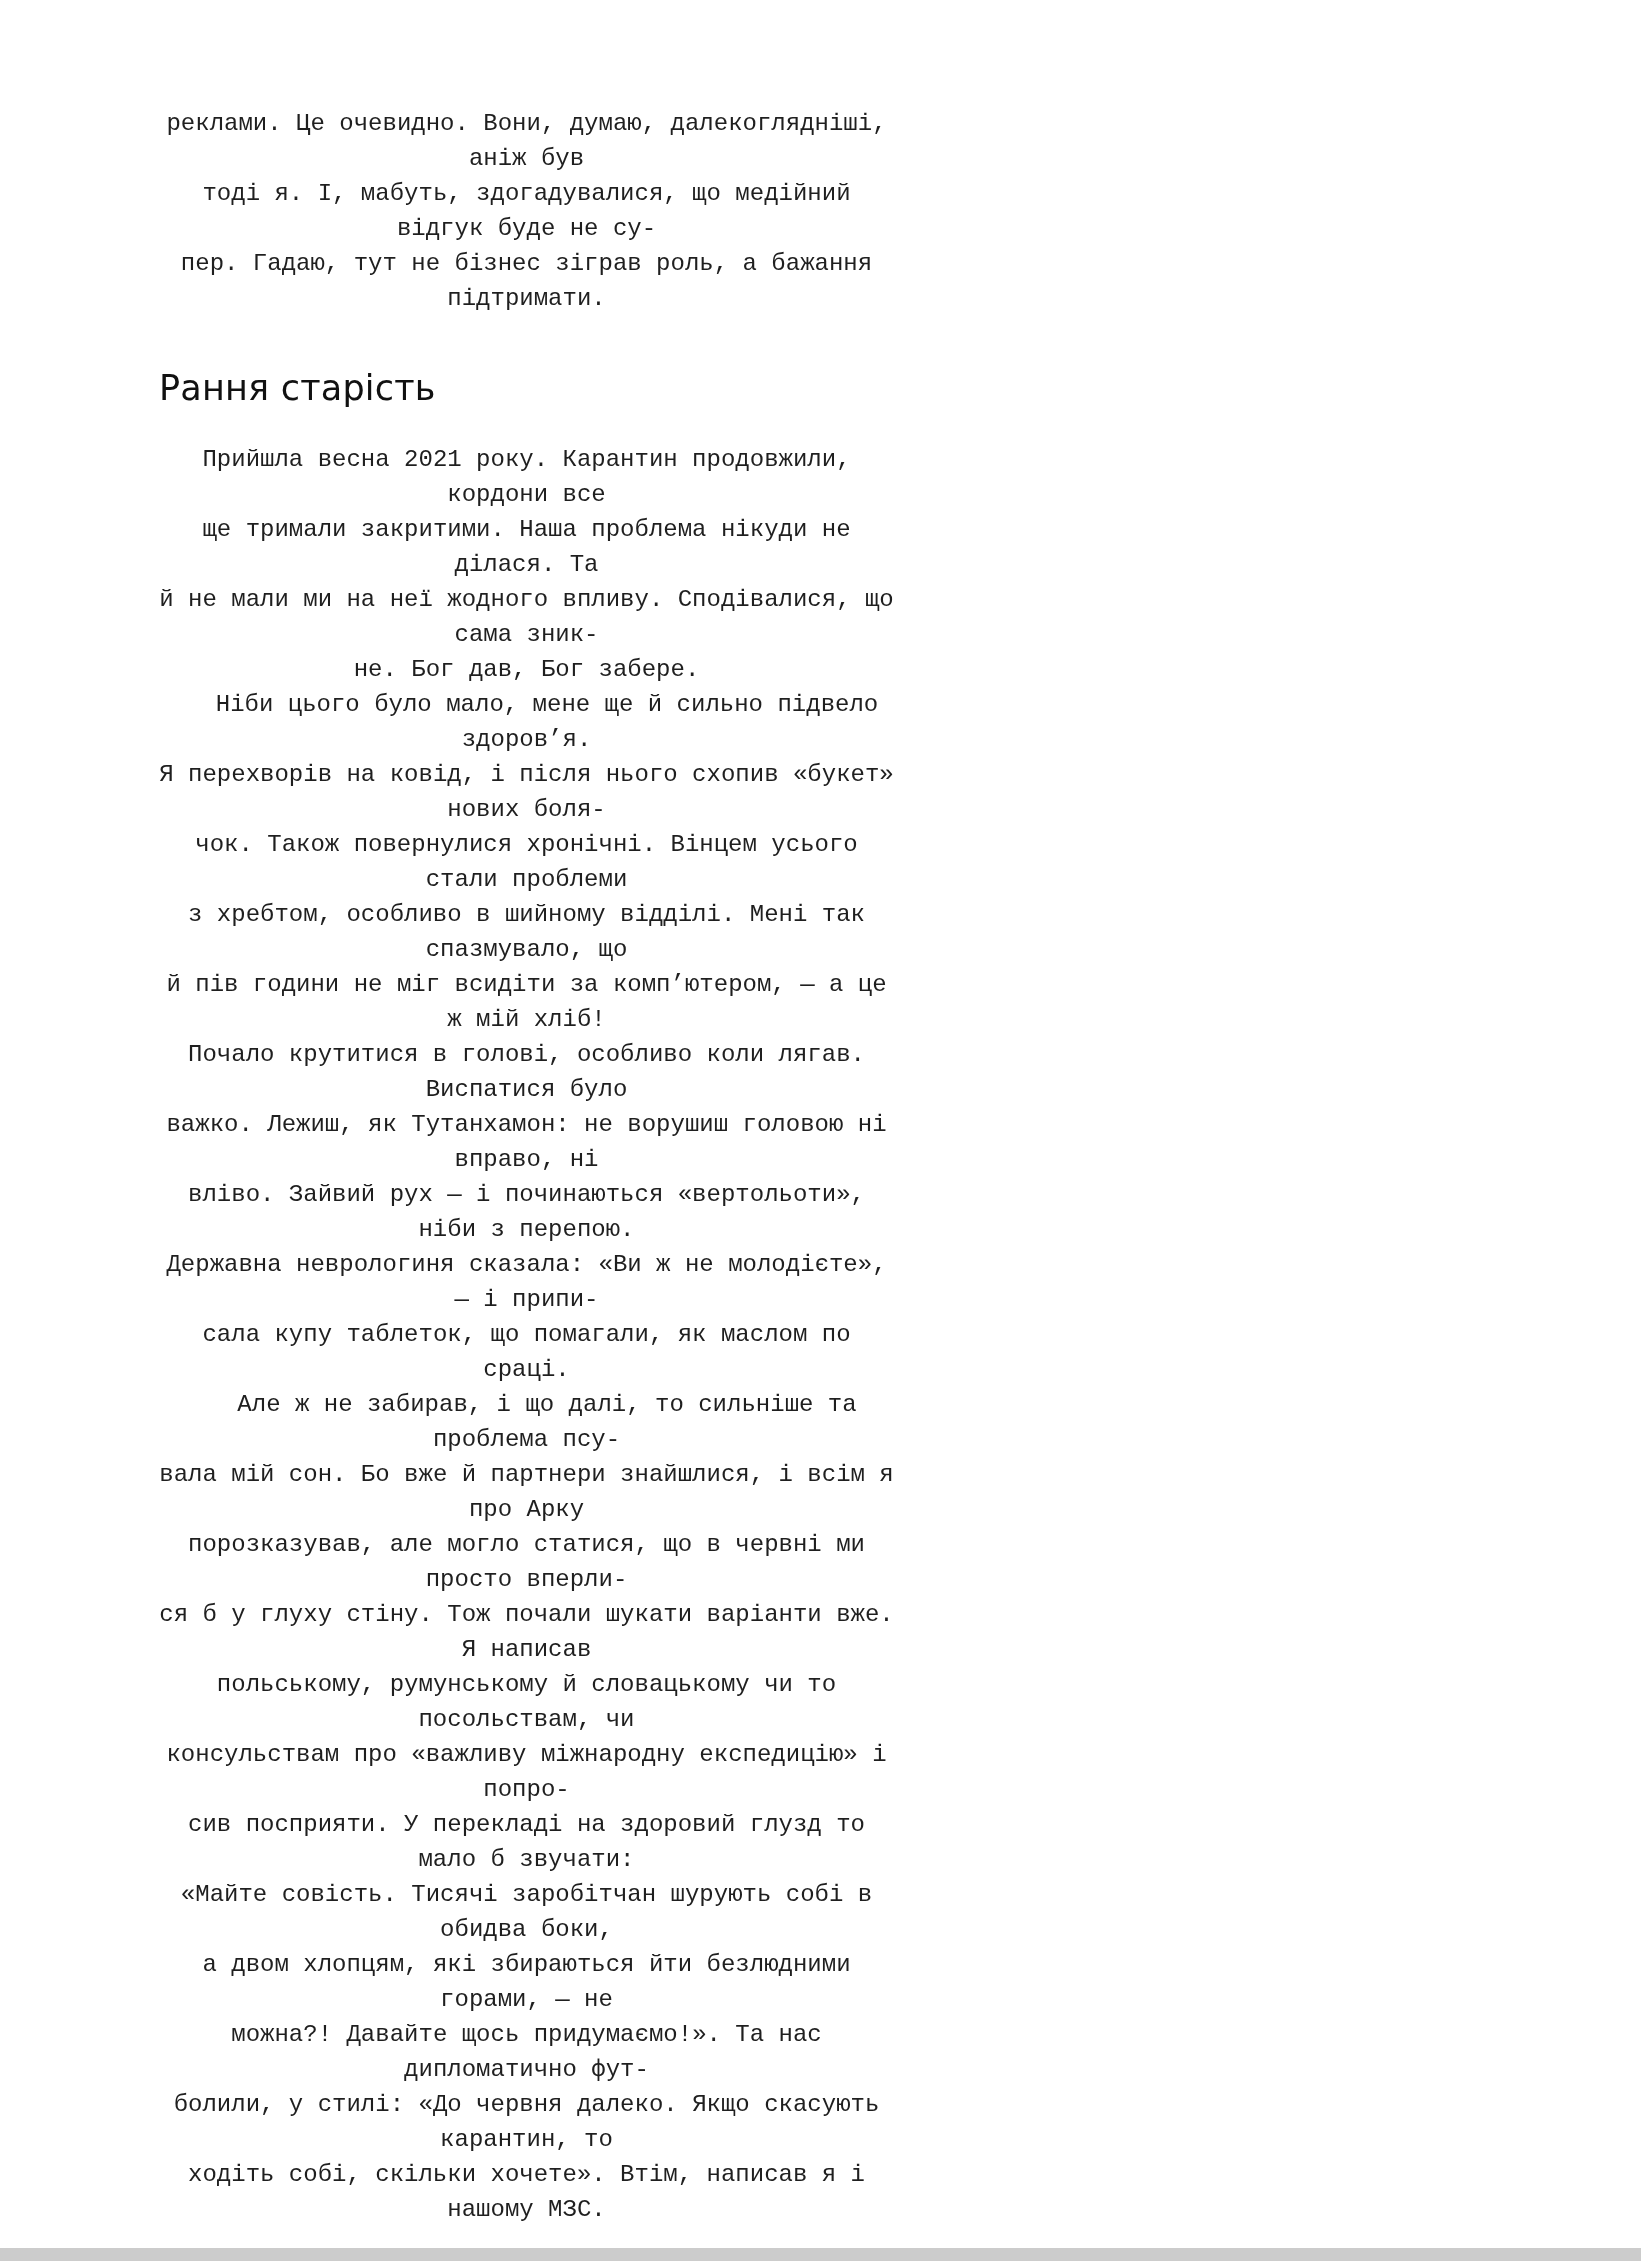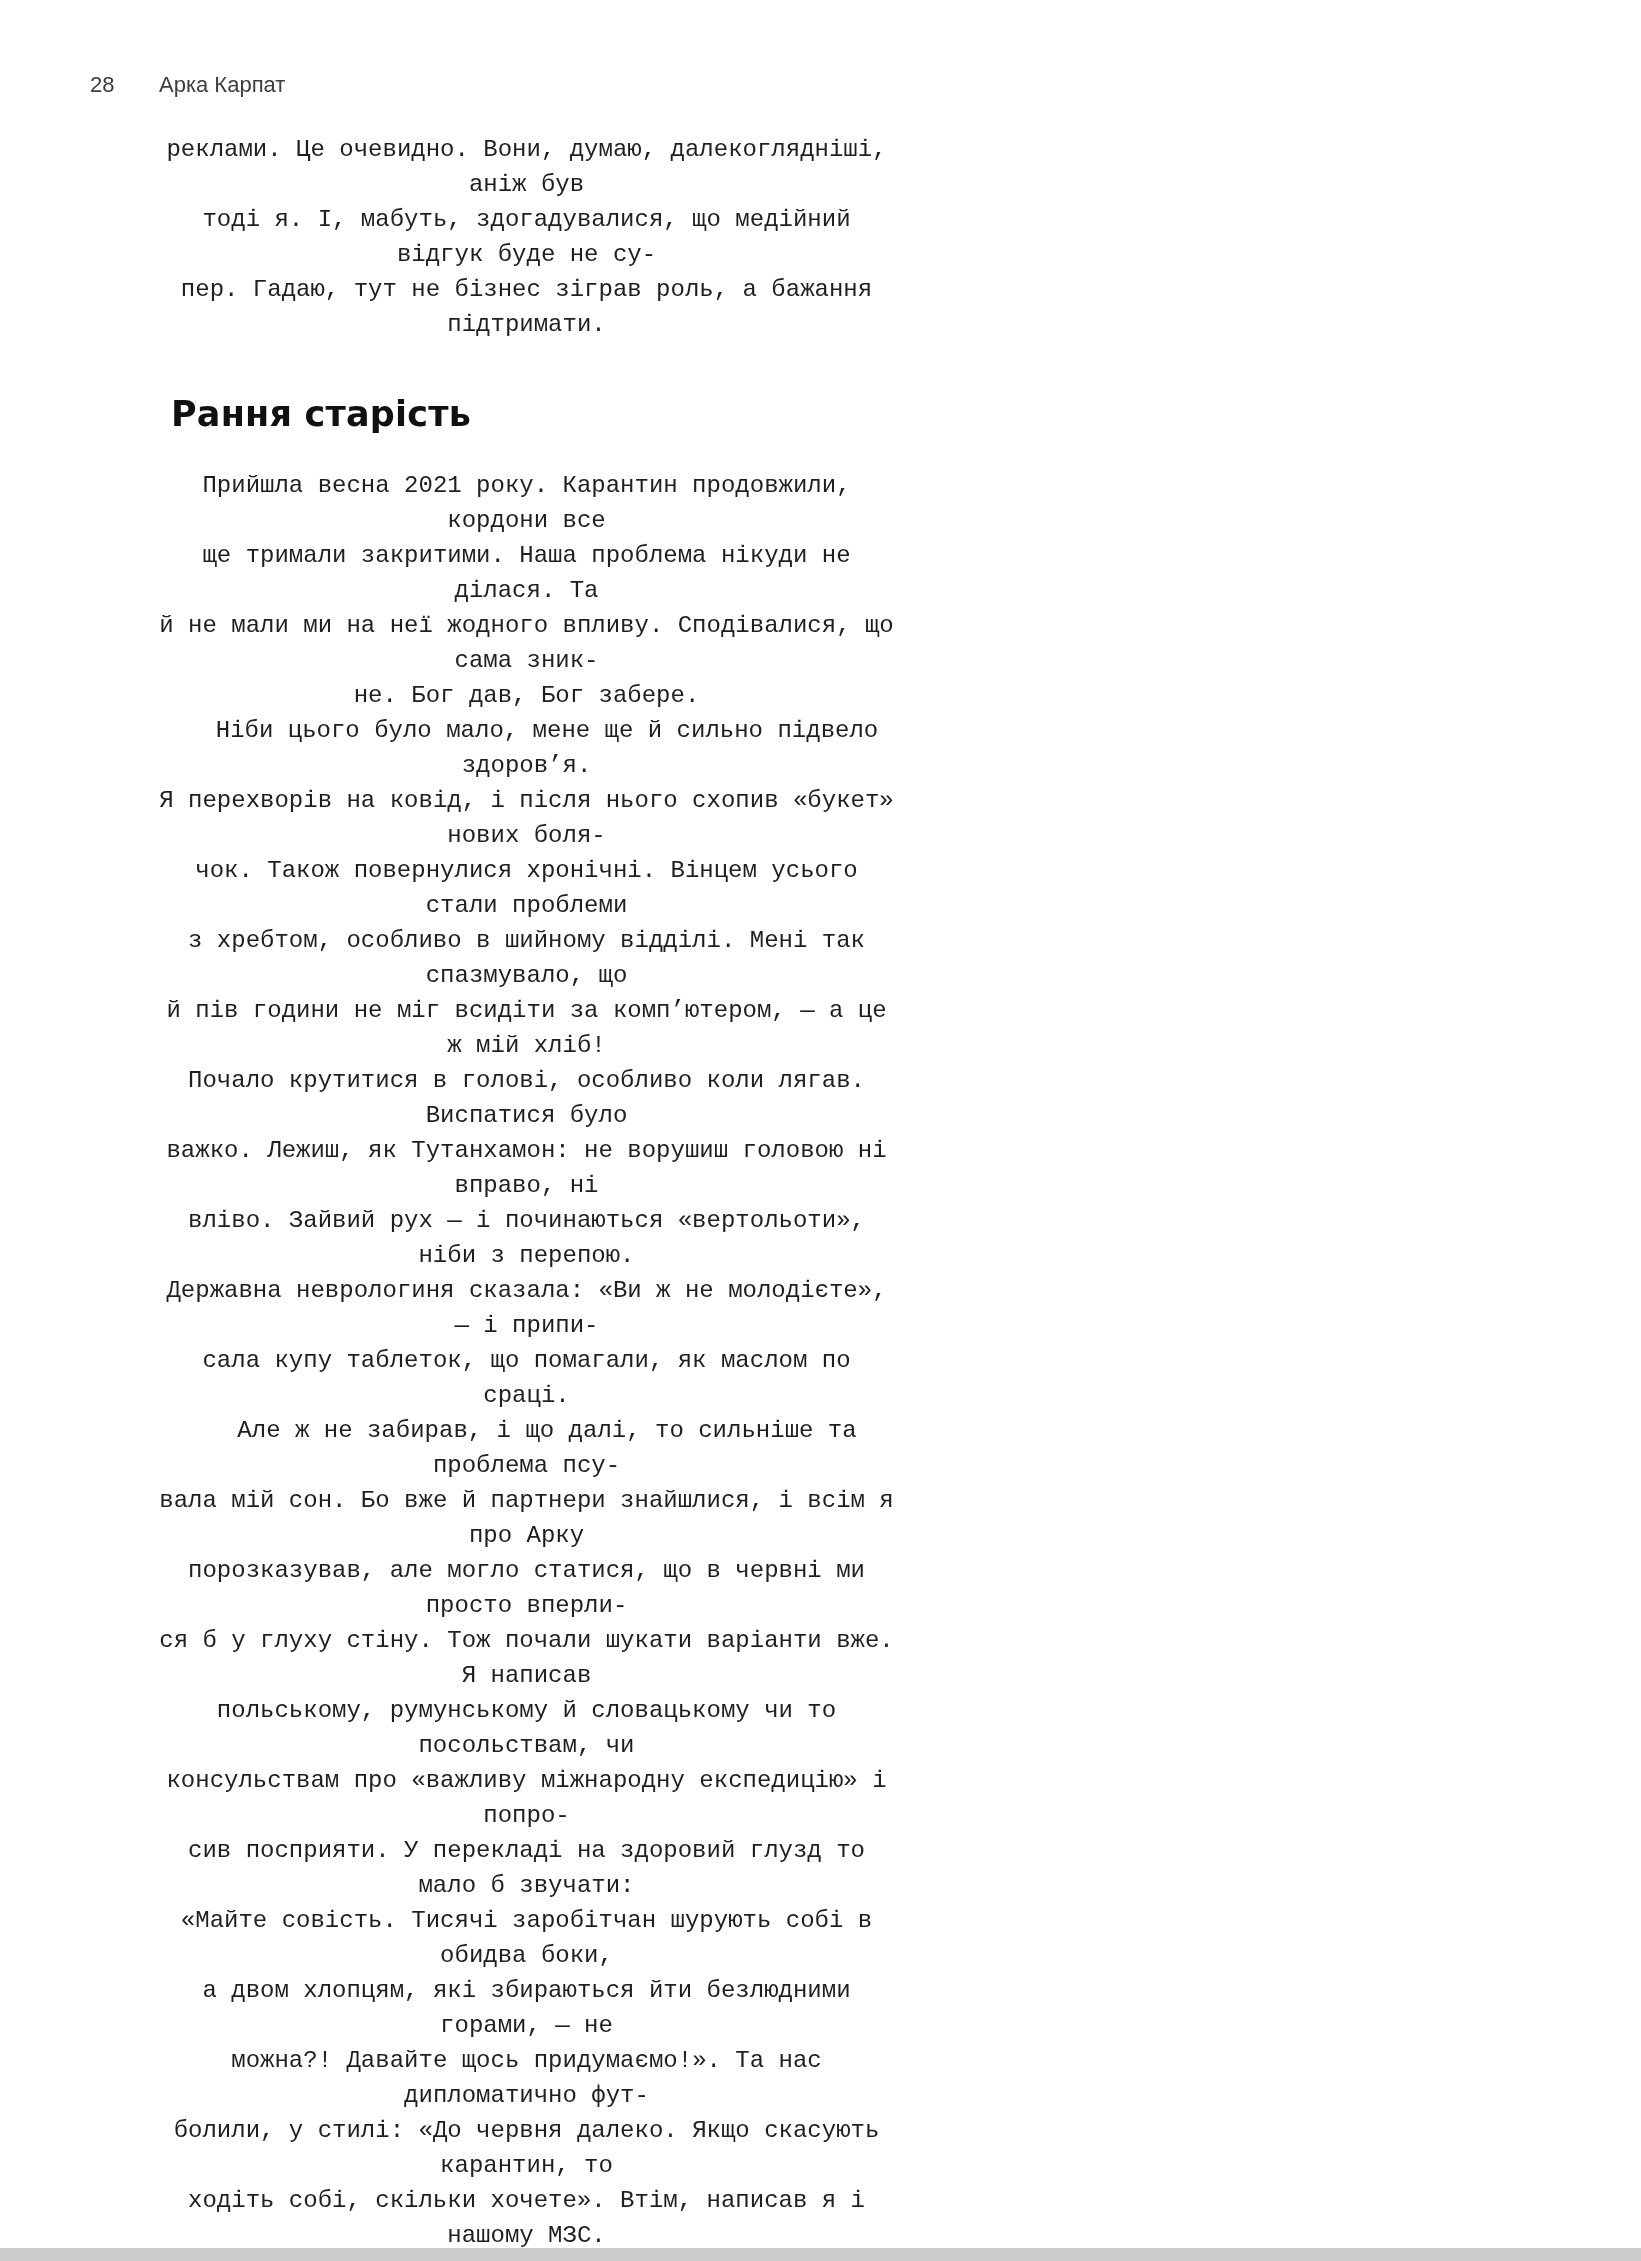--- a/index.html
+++ b/index.html
@@ -51,46 +51,42 @@
     line-height: 35px;
     white-space: pre-line;
     color: var(--text);
     text-align: center;
     font-family: Liberation Mono, monospace;
   }
   .para.indent {
     text-indent: 41px;
   }
   .section-heading {
-    margin: 53px 0 34px 12px;
+    margin: 53px 0 34px 0;
     font-family: "DejaVu Sans", "Liberation Sans", sans-serif;
-    font-weight: 700;
+    font-weight: 400;
     font-size: 35px;
     line-height: 39px;
     color: var(--heading);
     letter-spacing: 0.2px;
   }
   .bottom-bar {
     position: absolute;
     left: 0;
     bottom: 0;
     width: 100%;
     height: 13px;
     background: var(--bottom_bar);
   }
 </style>
 </head>
 <body>
 
 <div class="page">
 
-  <div class="running-header">
-    <span class="page-num">28</span>
-    <span class="running-title">Арка Карпат</span>
-  </div>
 
   <div class="text-column">
 
     <p class="para">реклами. Це очевидно. Вони, думаю, далекоглядніші, аніж був
 тоді я. І, мабуть, здогадувалися, що медійний відгук буде не су-
 пер. Гадаю, тут не бізнес зіграв роль, а бажання підтримати.</p>
 
     <h2 class="section-heading">Рання старість</h2>
 
     <p class="para">Прийшла весна 2021 року. Карантин продовжили, кордони все

